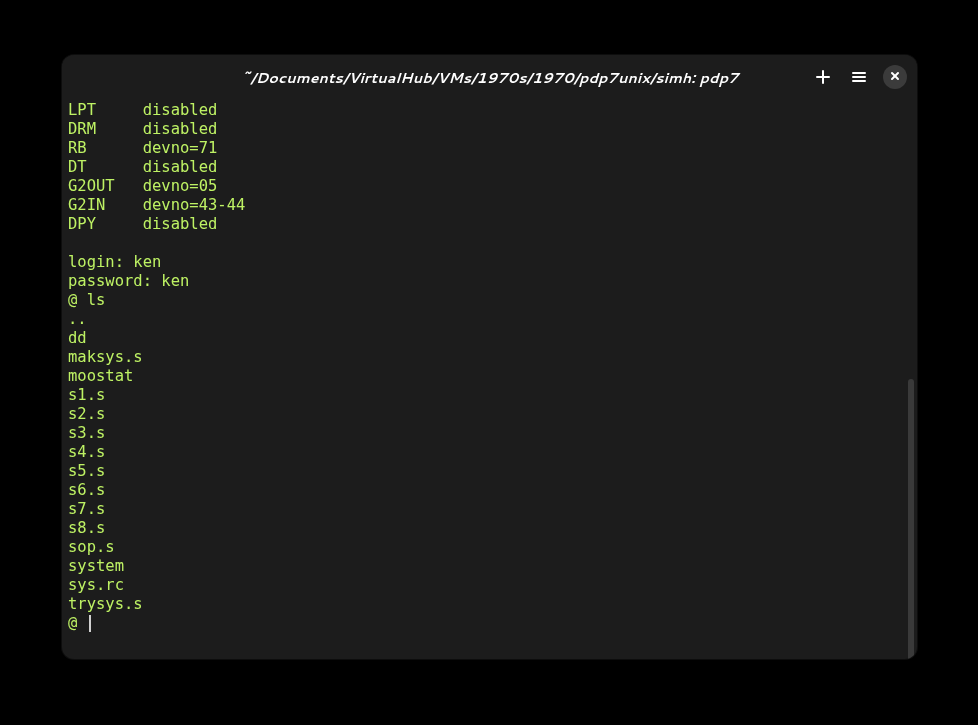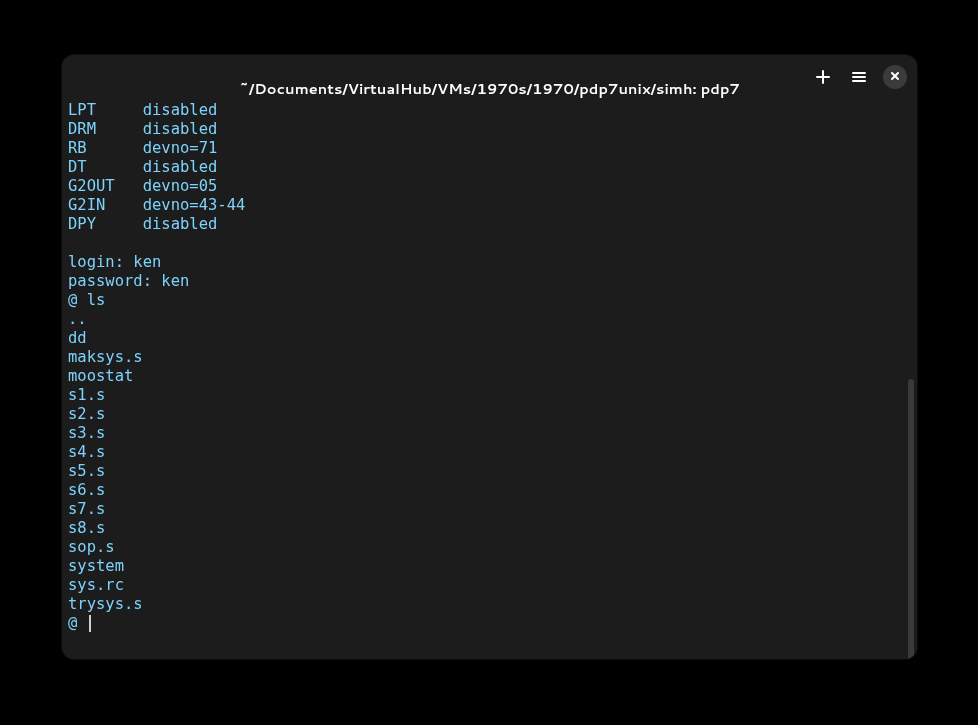--- a/index.html
+++ b/index.html
@@ -21,24 +21,25 @@
       width: 855px;
       height: 604px;
       background: #1c1c1c;
       border-radius: 12px;
       overflow: hidden;
       box-shadow: 0 0 0 1px rgba(255,255,255,0.05);
     }
     .titlebar {
       height: 44px;
       display: flex;
-      align-items: flex-end;
+      align-items: center;
       justify-content: center;
       position: relative;
       background: #1c1c1c;
+      font-style: italic;
     }
     .window-title {
       color: #ffffff;
       font-size: 14.5px;
       font-weight: 600;
       letter-spacing: 0.1px;
     }
     .window-controls {
       position: absolute;
       right: 10px;
@@ -78,21 +79,21 @@
     .terminal-body {
       padding: 2px 8px 8px 6px;
       height: calc(100% - 44px);
       position: relative;
       overflow: hidden;
     }
     .terminal-content {
       font-family: 'DejaVu Sans Mono', 'Liberation Mono', monospace;
       font-size: 15.5px;
       line-height: 19px;
-      color: #7dd3fc;
+      color: #bef264;
       white-space: pre;
       letter-spacing: 0px;
     }
     .terminal-line {
       display: block;
       min-height: 19px;
     }
     .cursor {
       display: inline-block;
       width: 2px;

